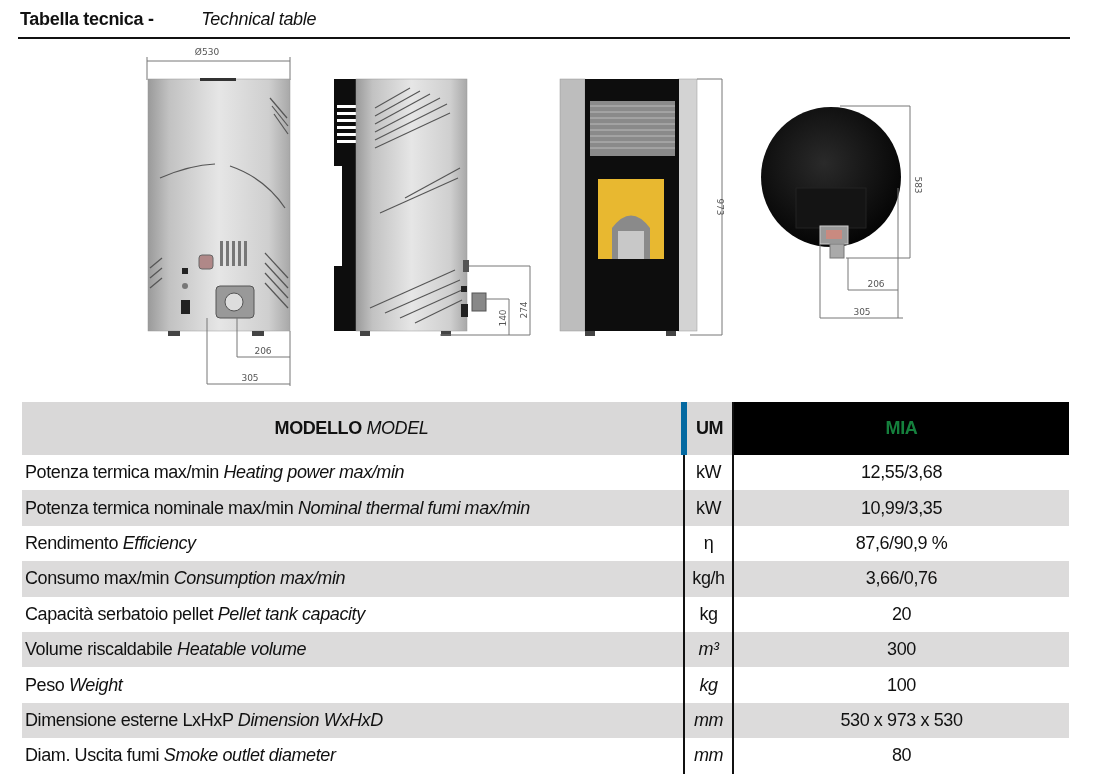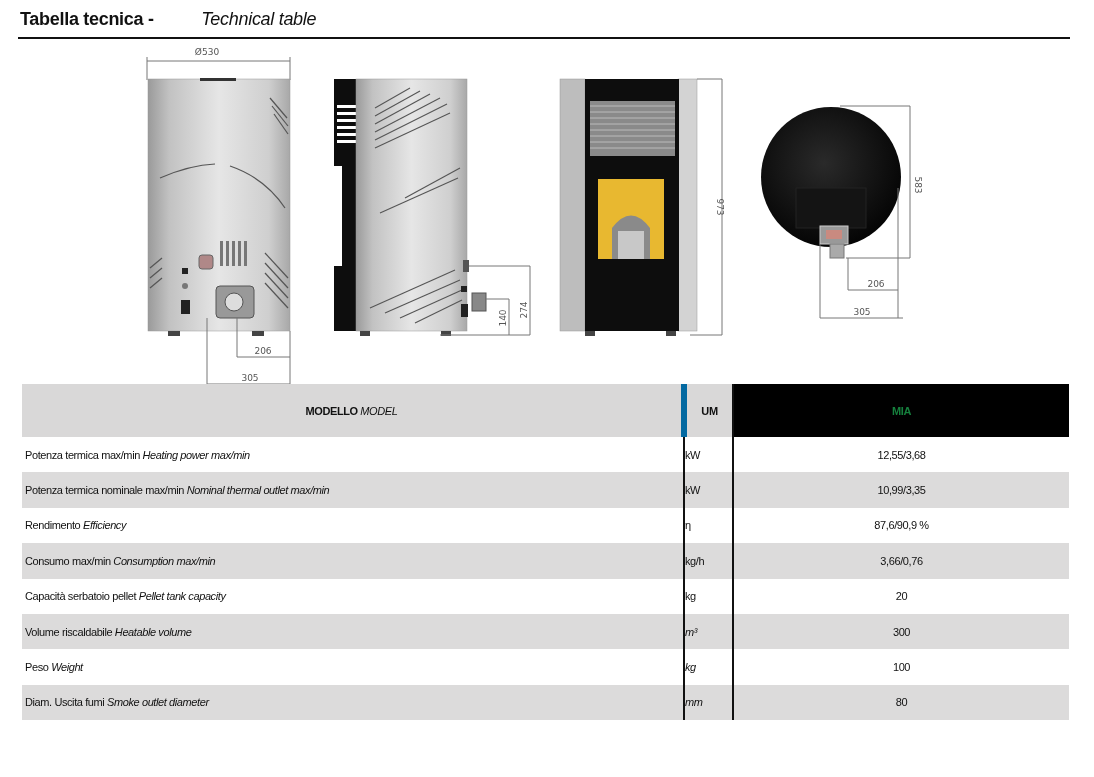--- a/index.html
+++ b/index.html
@@ -4,32 +4,32 @@
 <style>
   html,body{margin:0;padding:0;background:#fff;}
   body{width:1094px;height:777px;position:relative;overflow:hidden;font-family:"Liberation Sans","DejaVu Sans",sans-serif;color:#111;}
   .title{position:absolute;left:20px;top:9px;font-size:18px;letter-spacing:-0.3px;}
   .title b{font-weight:700;}
   .title i{font-weight:400;margin-left:43px;}
   .title-rule{position:absolute;left:18px;top:37px;width:1052px;height:2px;background:#111;}
   .drawings{position:absolute;left:0;top:28px;width:1094px;height:360px;}
   .drawings svg{position:absolute;left:0;top:0;}
   .dim-label{font-family:"DejaVu Sans",sans-serif;font-size:9px;fill:#555;}
-  table.spec{position:absolute;left:22px;top:384px;width:1047px;border-collapse:collapse;font-size:11px;letter-spacing:-0.4px;}
+  table.spec{position:absolute;left:22px;top:402px;width:1047px;border-collapse:collapse;font-size:18px;letter-spacing:-0.4px;}
   table.spec td,table.spec th{padding:0;height:35.4px;vertical-align:middle;}
   table.spec thead th{height:53px;background:#d9d8d8;font-weight:700;}
   table.spec thead th.model{text-align:center;padding-left:0;}
   table.spec thead th.model i{font-weight:400;}
   table.spec thead th.um{width:45px;border-left:6px solid #0369a1;border-right:2px solid #111;}
   table.spec thead th.mia{width:335px;background:#000;color:#15803d;}
   table.spec tbody tr:nth-child(even) td{background:#dcdbdb;}
   table.spec td.label{padding-left:3px;}
   table.spec td.label b{font-weight:400;}
   table.spec td.label i{font-weight:400;}
-  table.spec td.um{text-align:left;border-left:2px solid #111;border-right:2px solid #111;}
+  table.spec td.um{text-align:center;border-left:2px solid #111;border-right:2px solid #111;}
   table.spec td.um.it{font-style:italic;}
   table.spec td.val{text-align:center;}
 </style>
 </head>
 <body>
 
 <div class="title"><b>Tabella tecnica -</b> <i>Technical table</i></div>
 <div class="title-rule"></div>
 
 <div class="drawings">
@@ -189,21 +189,21 @@
       <th class="mia">MIA</th>
     </tr>
   </thead>
   <tbody>
     <tr>
       <td class="label"><b>Potenza termica max/min</b> <i>Heating power max/min</i></td>
       <td class="um">kW</td>
       <td class="val">12,55/3,68</td>
     </tr>
     <tr>
-      <td class="label"><b>Potenza termica nominale max/min</b> <i>Nominal thermal outlet max/min</i></td>
+      <td class="label"><b>Potenza termica nominale max/min</b> <i>Nominal thermal fumi max/min</i></td>
       <td class="um">kW</td>
       <td class="val">10,99/3,35</td>
     </tr>
     <tr>
       <td class="label"><b>Rendimento </b> <i>Efficiency</i></td>
       <td class="um">η</td>
       <td class="val">87,6/90,9 %</td>
     </tr>
     <tr>
       <td class="label"><b>Consumo max/min</b> <i>Consumption max/min</i></td>
@@ -219,18 +219,23 @@
       <td class="label"><b>Volume riscaldabile</b> <i>Heatable volume</i></td>
       <td class="um it">m³</td>
       <td class="val">300</td>
     </tr>
     <tr>
       <td class="label"><b>Peso</b> <i>Weight</i></td>
       <td class="um it">kg</td>
       <td class="val">100</td>
     </tr>
     <tr>
+      <td class="label"><b>Dimensione esterne LxHxP</b> <i>Dimension WxHxD</i></td>
+      <td class="um it">mm</td>
+      <td class="val">530 x 973 x 530</td>
+    </tr>
+    <tr>
       <td class="label"><b>Diam. Uscita fumi</b> <i>Smoke outlet diameter</i></td>
       <td class="um it">mm</td>
       <td class="val">80</td>
     </tr>
   </tbody>
 </table>
 
 </body></html>

